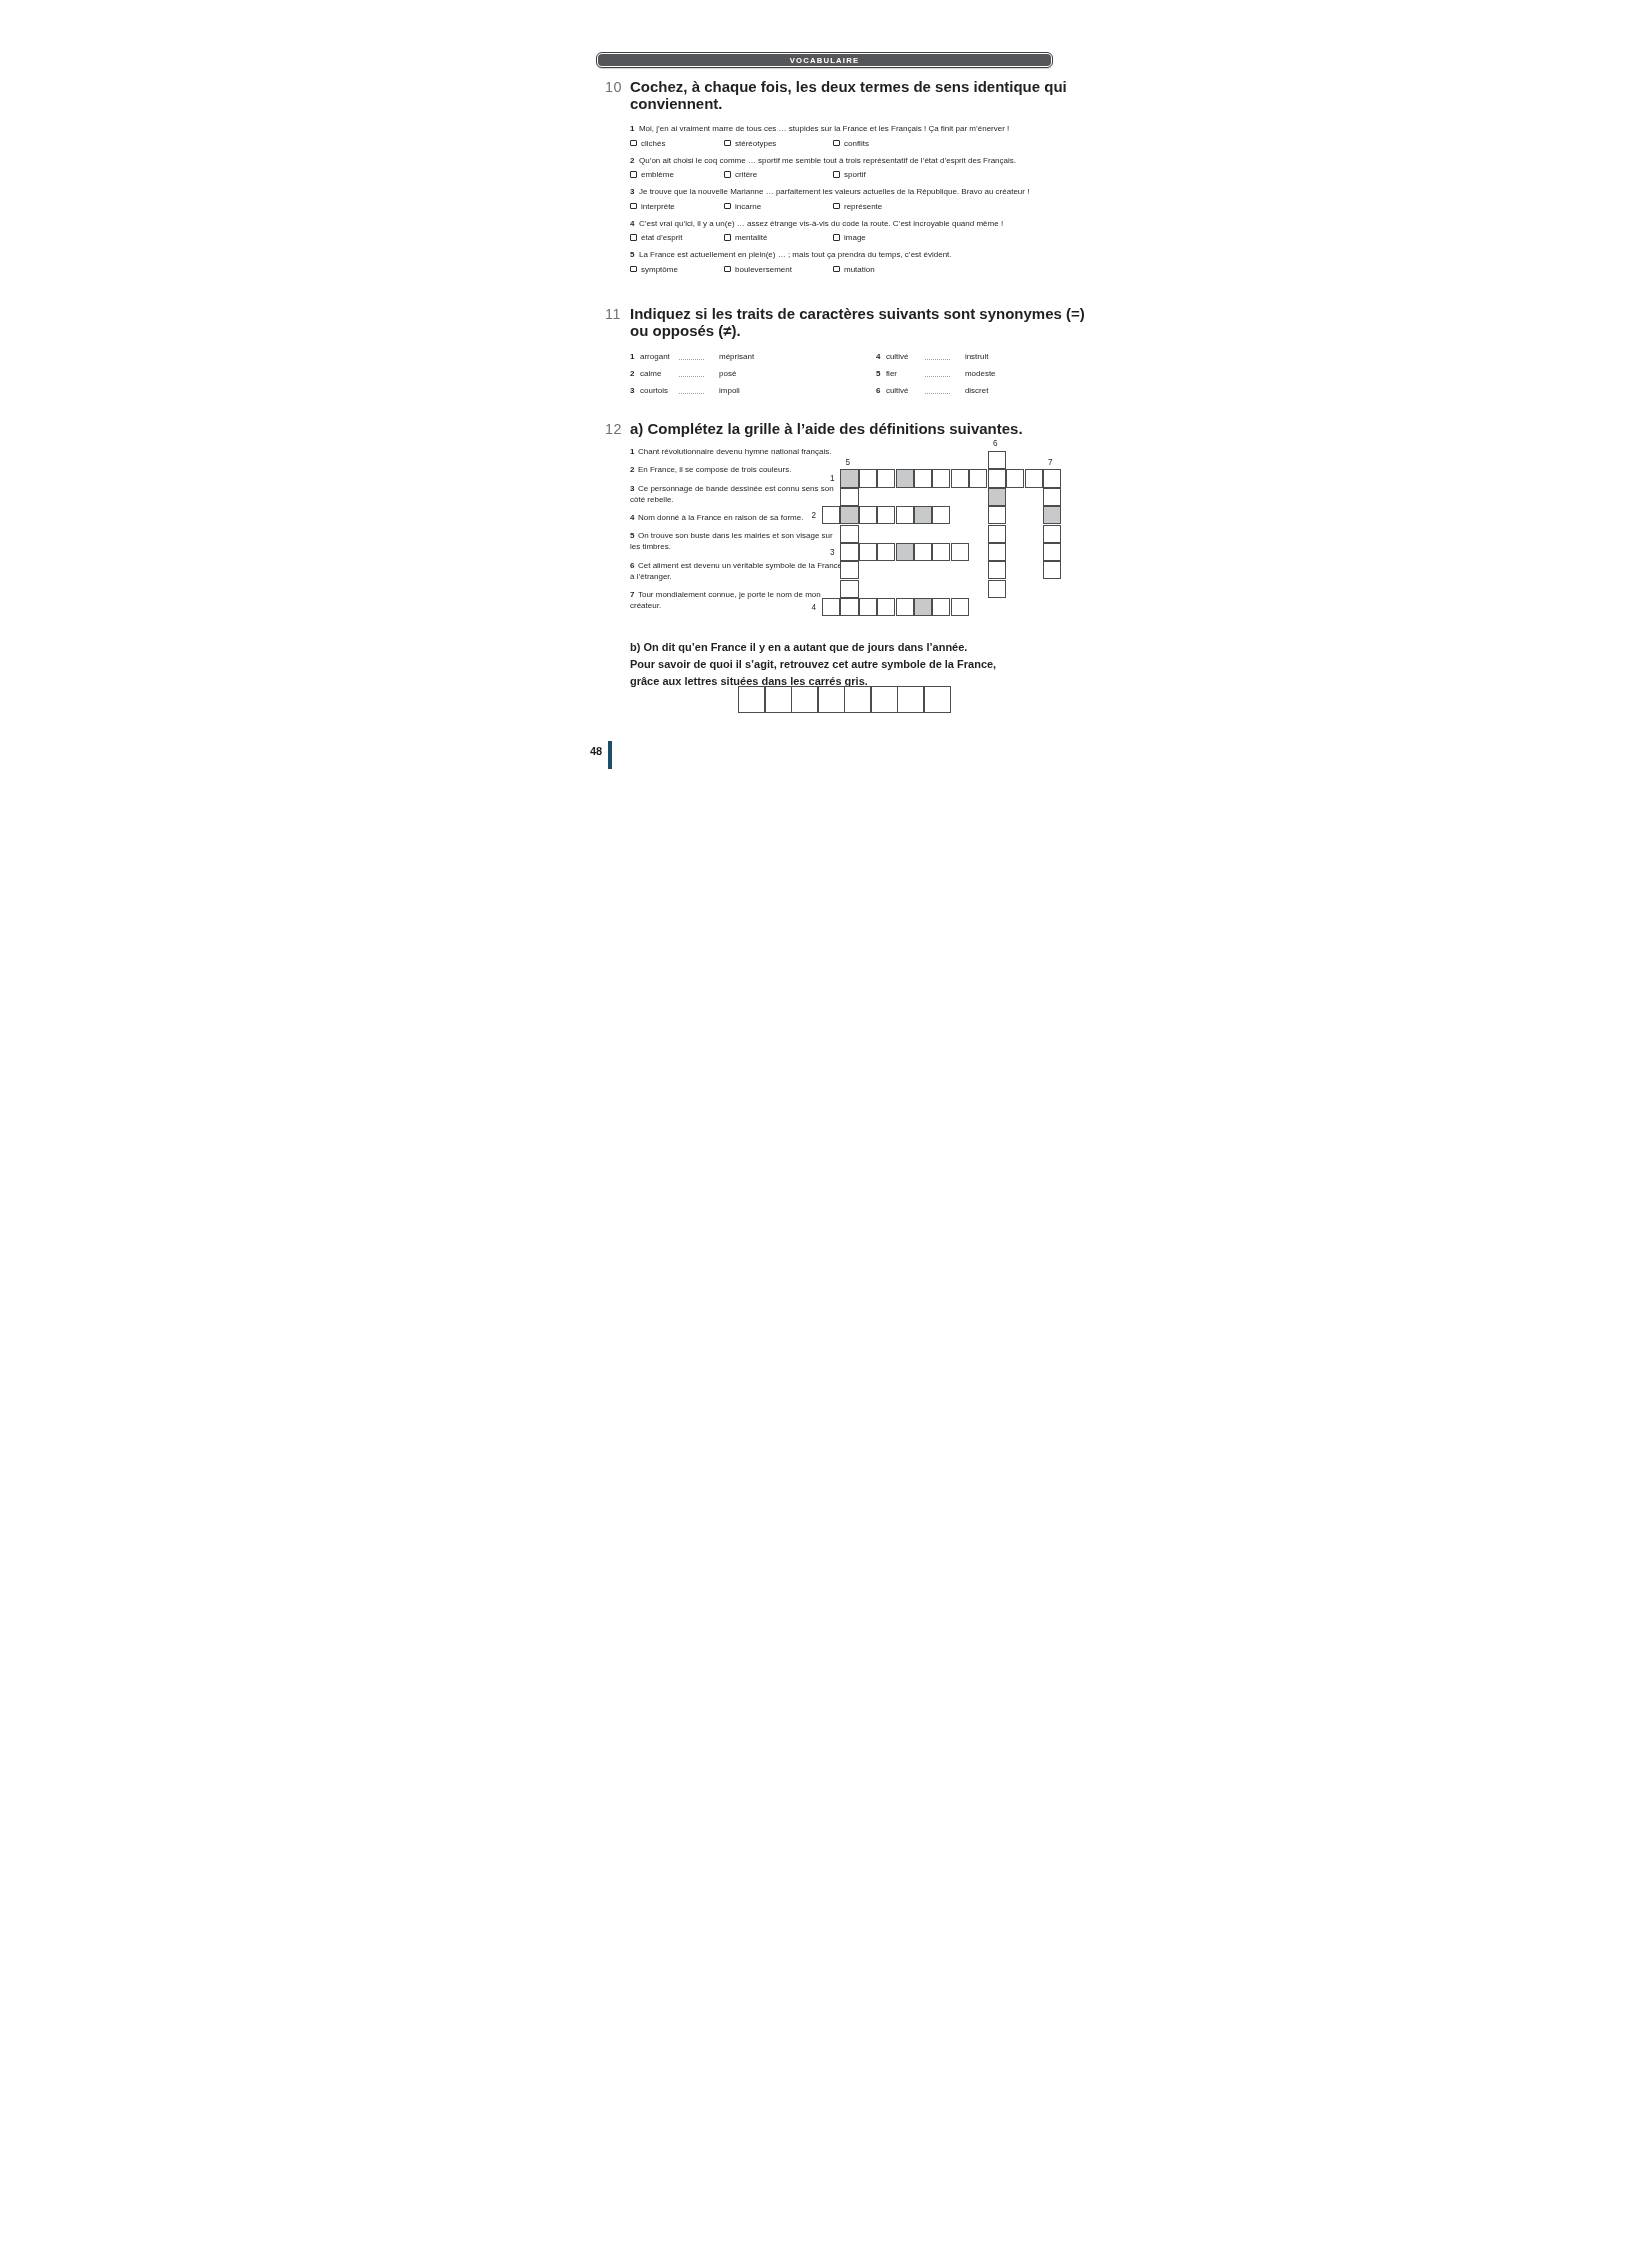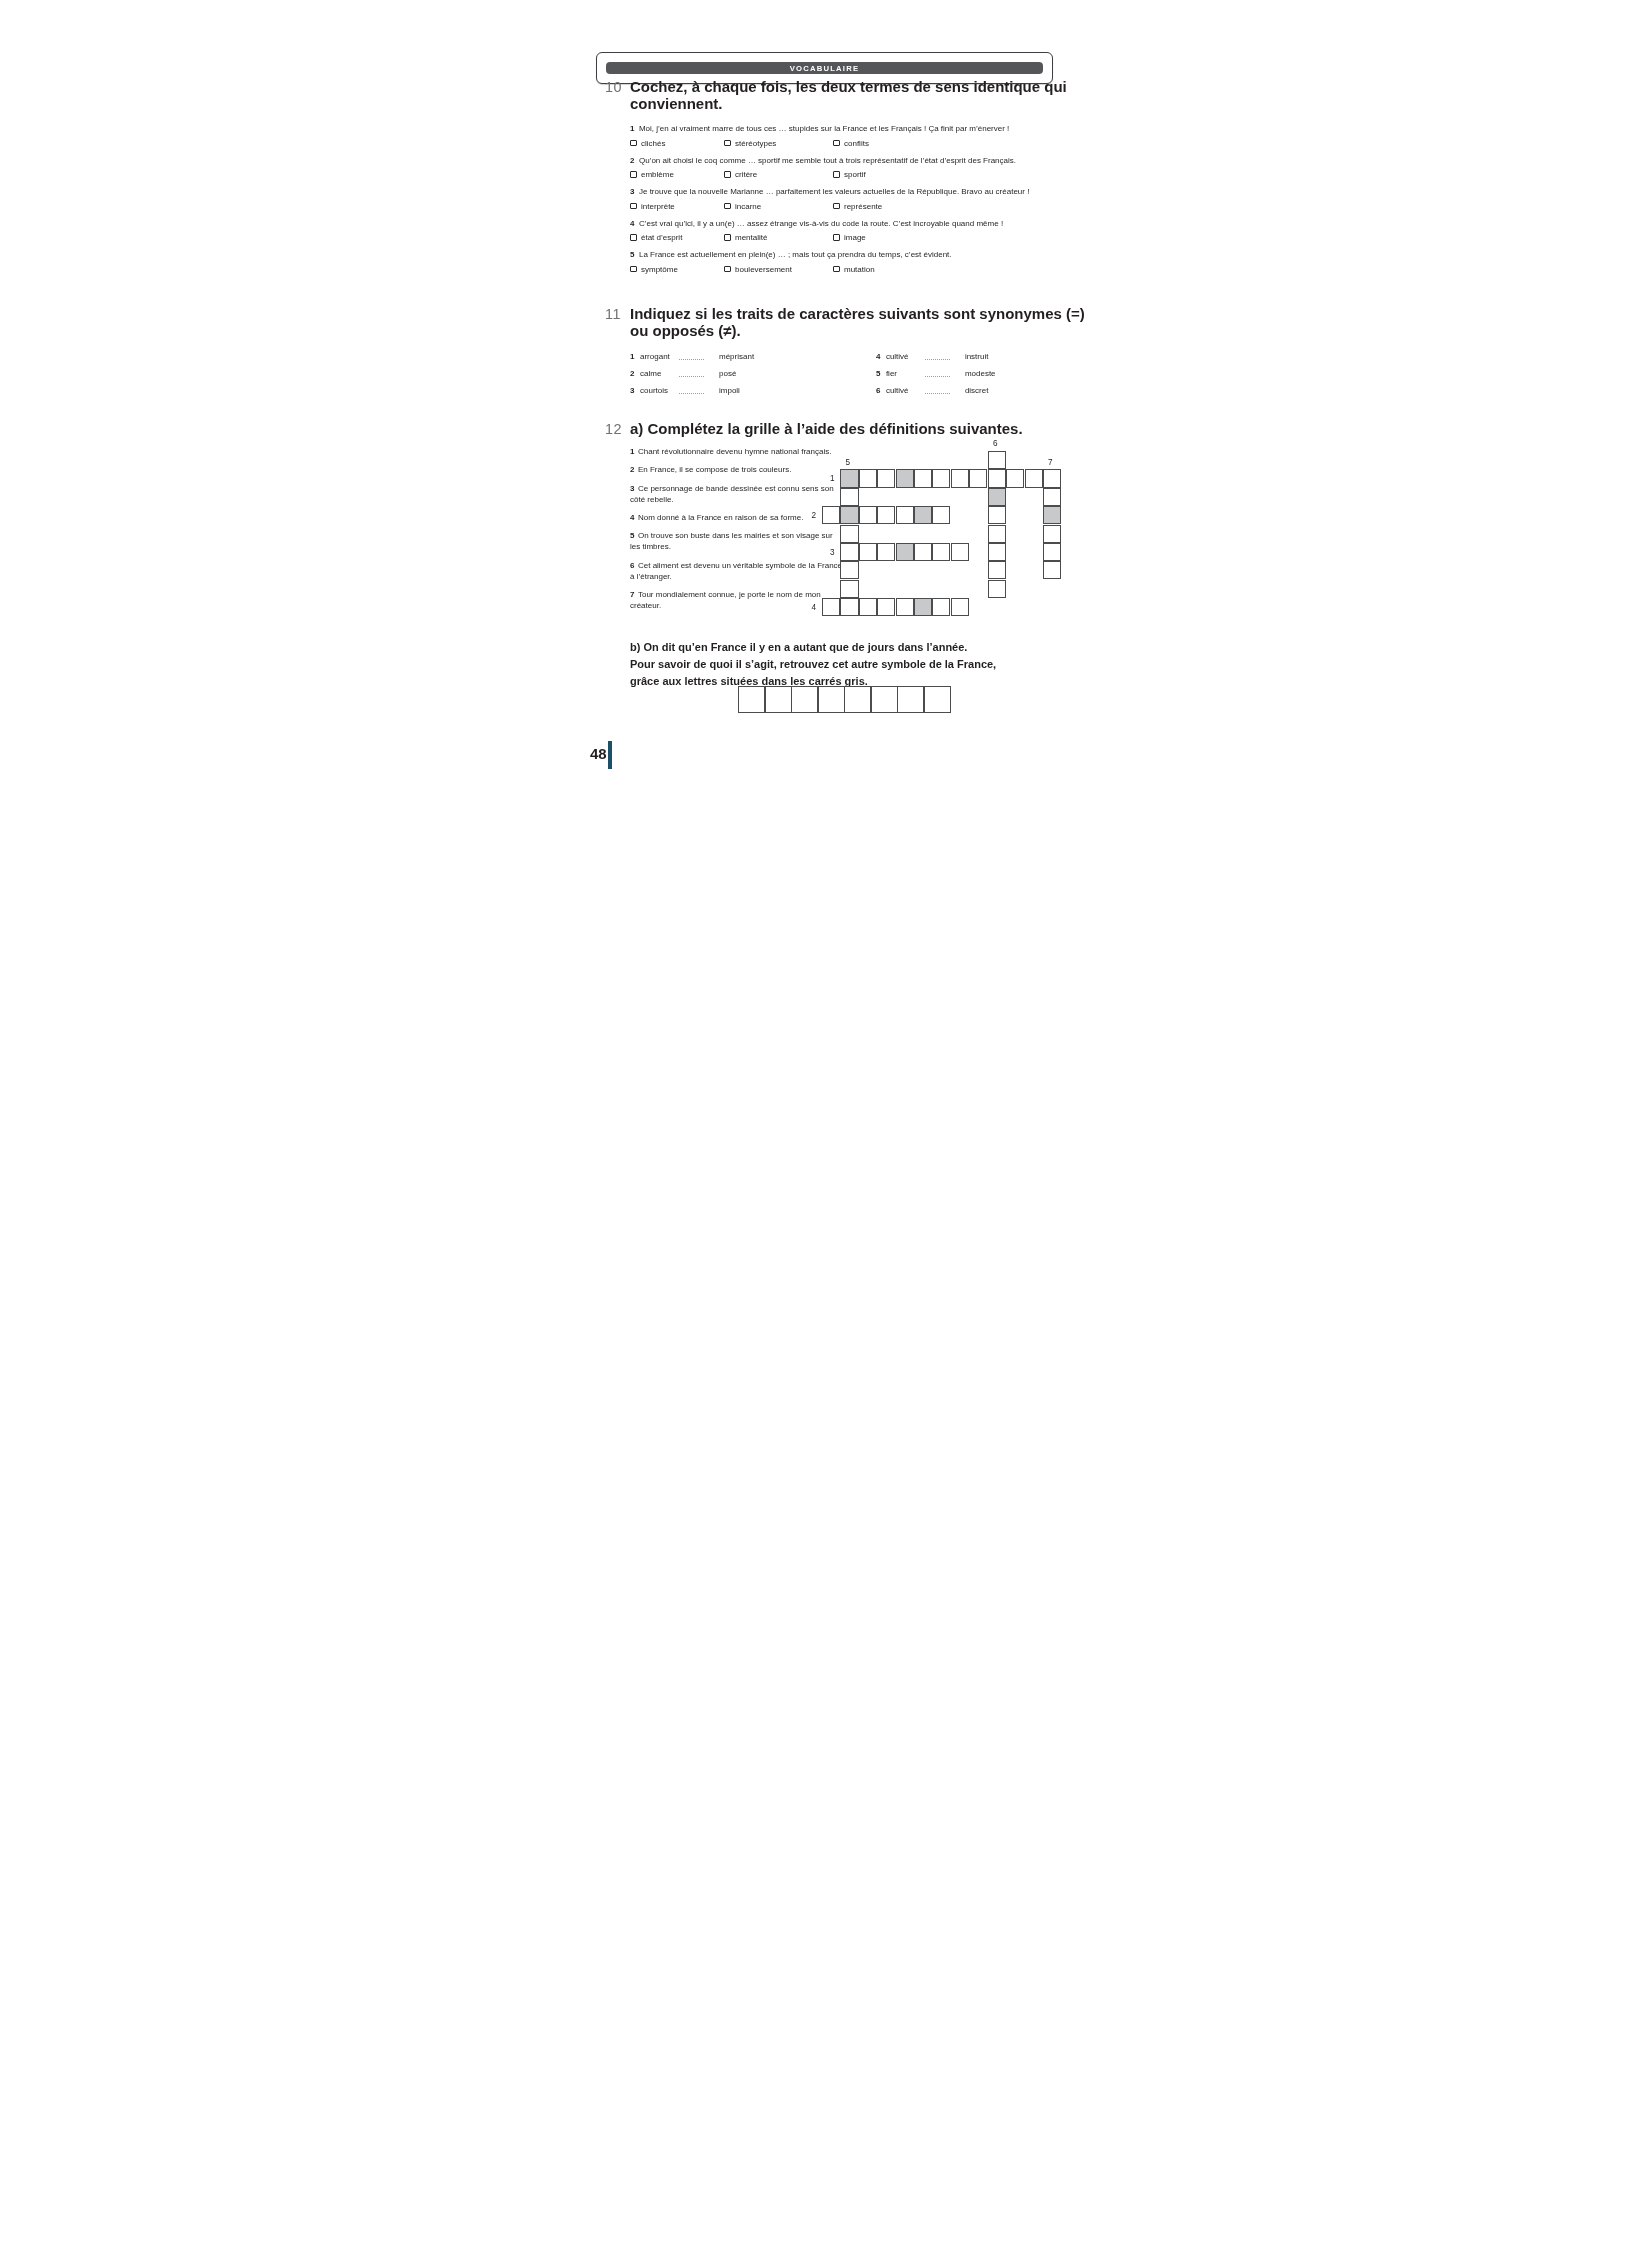--- a/index.html
+++ b/index.html
@@ -6,21 +6,21 @@
   html,body { background:#ffffff; }
   .page {
     position:relative; width:560px; height:770px; margin:0 auto;
     background:#ffffff; color:#231f20;
     font-family:"Liberation Sans", sans-serif; overflow:hidden;
   }
 
   
   .banner {
     position:absolute; left:54px; top:52px; width:457px;
-    border:1px solid #3e3f42; border-radius:6px; padding:9px; background:#ffffff;
+    border:1px solid #3e3f42; border-radius:6px; padding:1px; background:#ffffff;
     box-shadow:0 1px 1px rgba(0,0,0,0.18);
   }
   .banner-fill {
     background:#55565a; border-radius:4px; height:12.4px;
     display:flex; align-items:center; justify-content:center;
   }
   .banner-title { color:#ffffff; font-size:7.7px; font-weight:bold; letter-spacing:1.2px; }
 
   
   .ex { position:absolute; left:63px; }
@@ -65,21 +65,21 @@
   .cw-label { position:absolute; font-size:8.2px; color:#231f20; }
 
   .part-b { position:absolute; left:25px; top:219px; }
   .part-b-line { font-size:11px; font-weight:bold; line-height:1.55; white-space:nowrap; }
 
   .answer-row { position:absolute; left:133px; top:266px; display:flex; }
   .ans-cell { width:27px; height:27px; border:0.5px solid #4b4c4e; background:#fff; }
   .ans-cell + .ans-cell { margin-left:-0.5px; }
 
   
-  .page-num { position:absolute; left:48px; top:745px; font-size:15px; font-weight:bold; color:#231f20; }
+  .page-num { position:absolute; left:48px; top:745px; font-size:11px; font-weight:bold; color:#231f20; }
   .footer-bar { position:absolute; left:66px; top:741px; width:4px; height:28px; background:#1c4f68; }
 </style>
 </head>
 <body>
 
 <div class="page">
 
   <div class="banner">
     <div class="banner-fill">
       <span class="banner-title">VOCABULAIRE</span>

